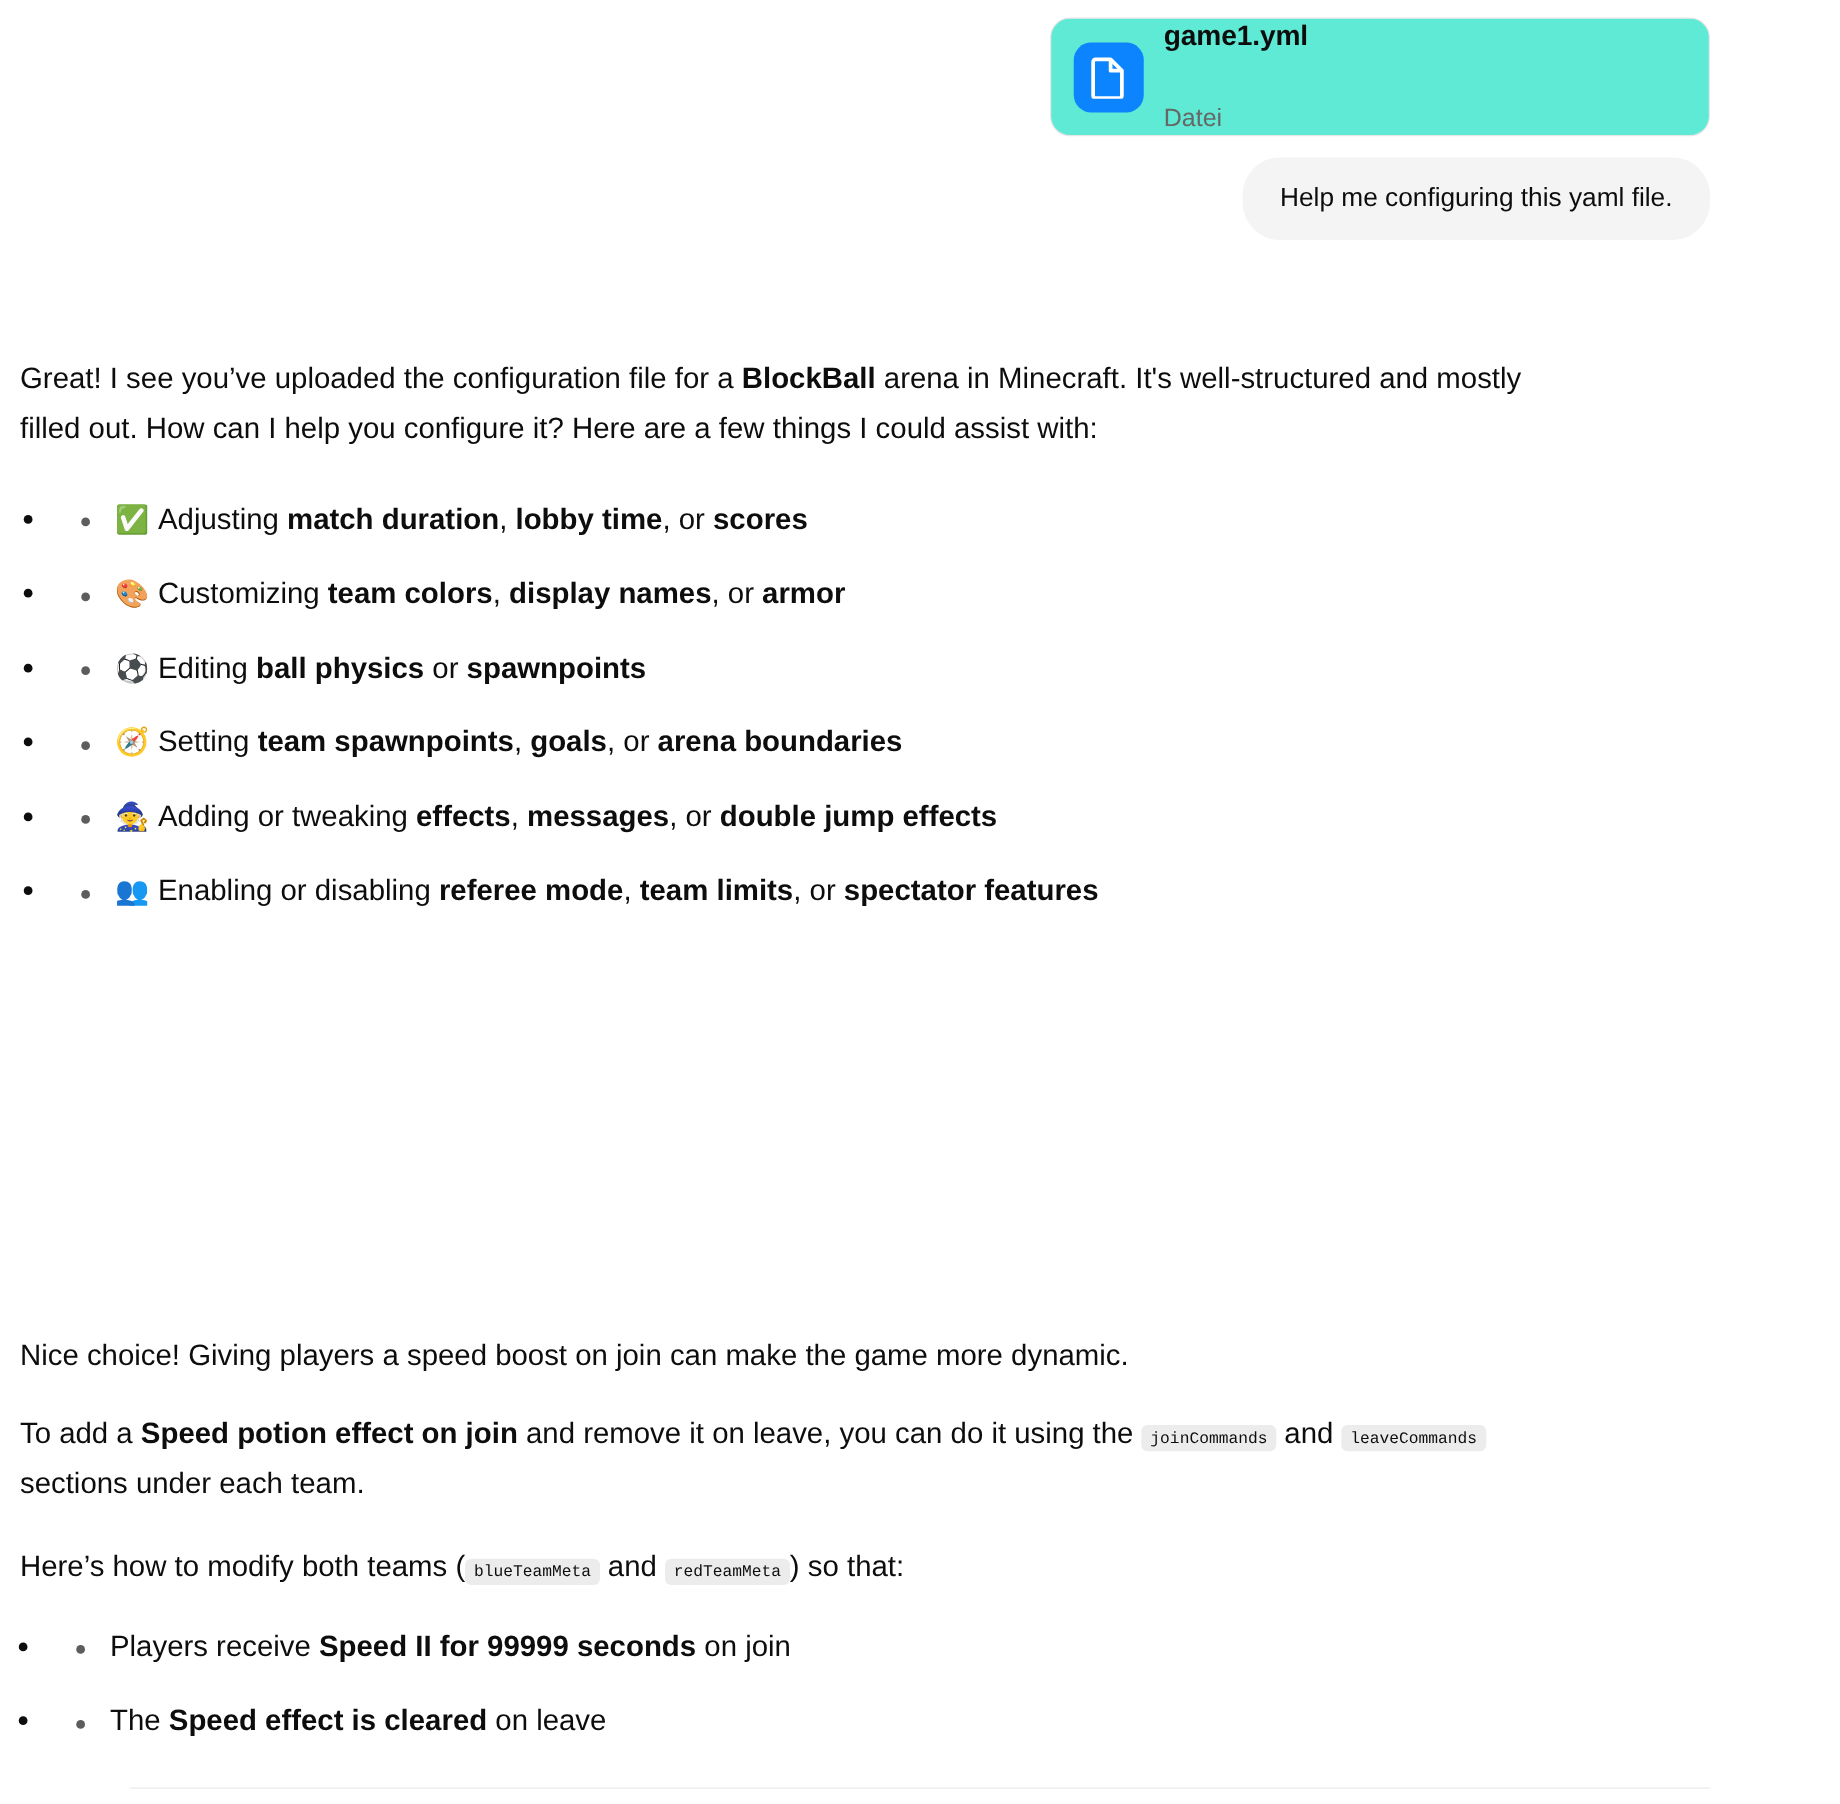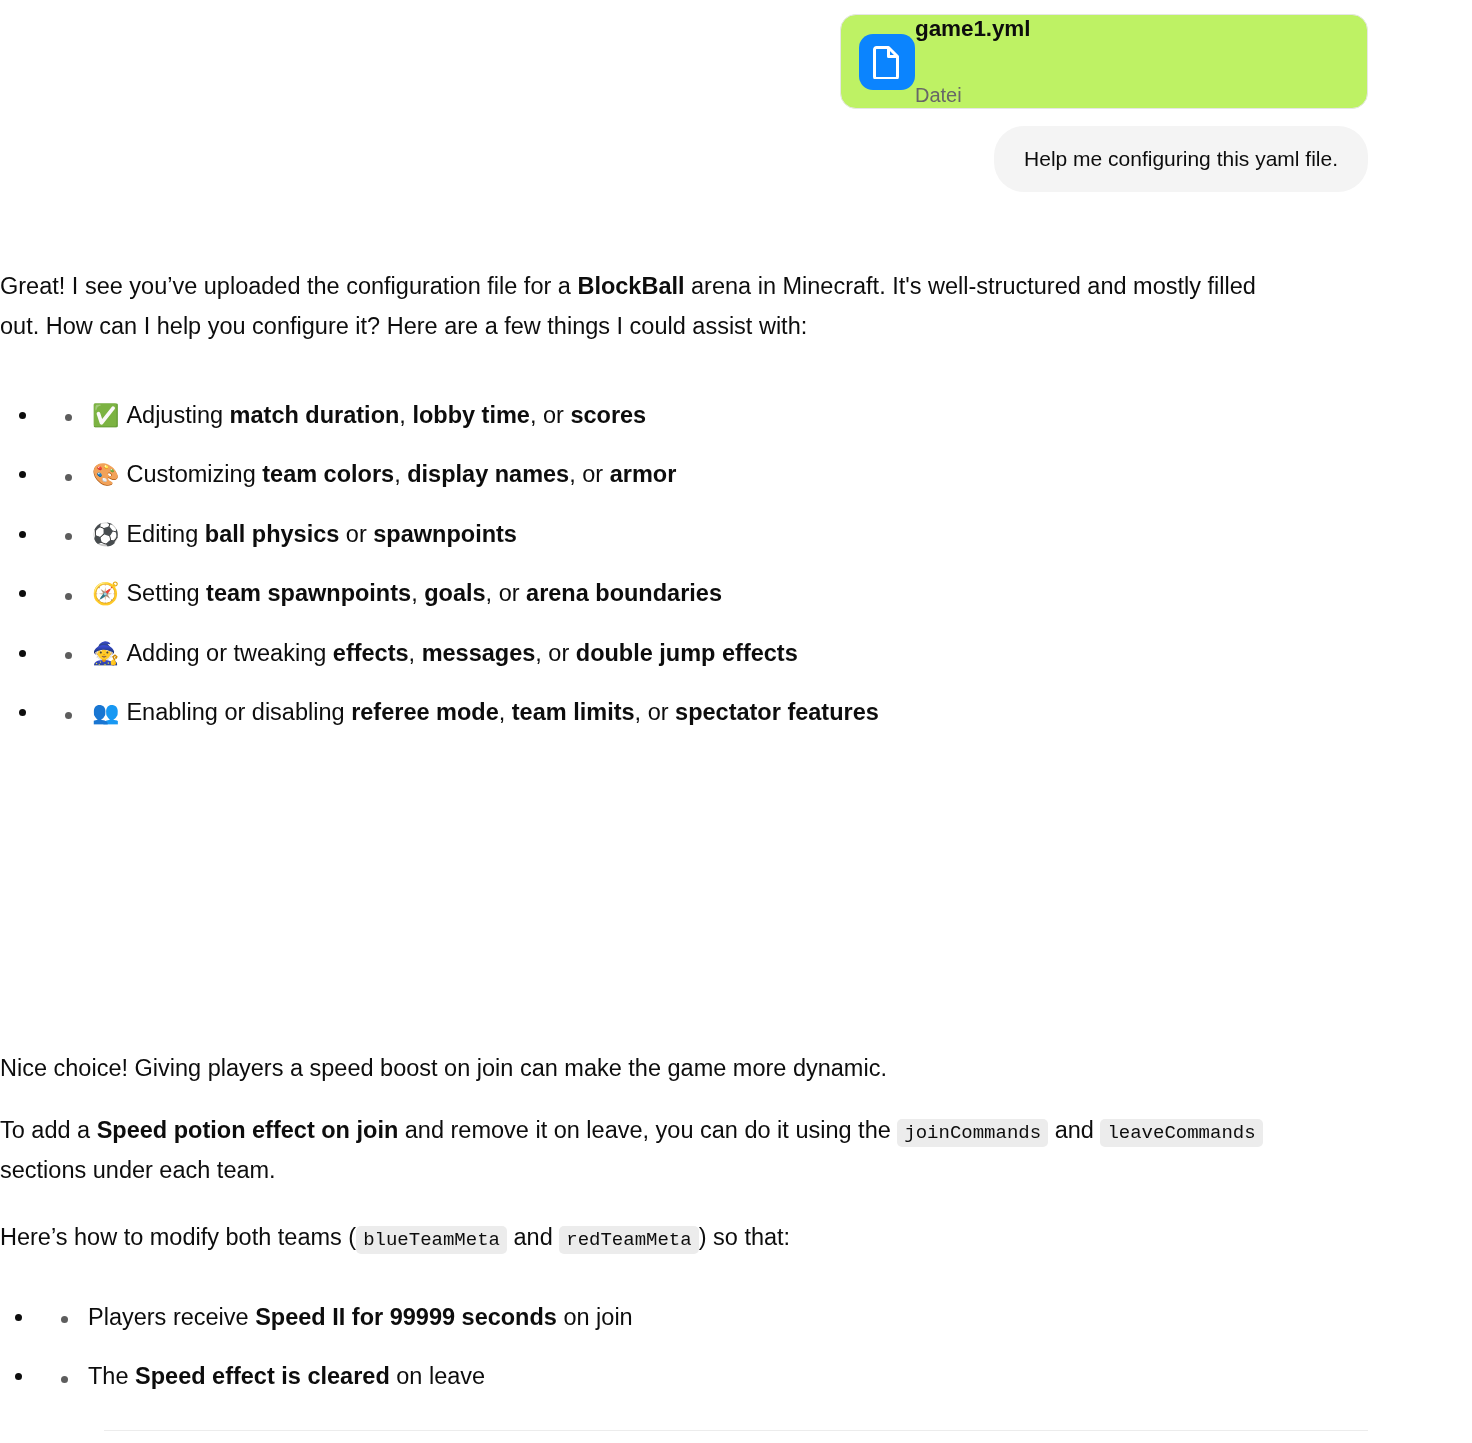--- a/index.html
+++ b/index.html
@@ -33,27 +33,28 @@
 
   
   .attach-row {
     display: flex;
     justify-content: flex-end;
     padding-top: 14px;
   }
   .file-card {
     display: flex;
     align-items: center;
+    gap: 16px;
     box-sizing: border-box;
     width: 528px;
     height: 95px;
     padding: 0 18px;
     border: 1px solid #e6e6e6;
     border-radius: 16px;
-    background: #bef264;
+    background: #5eead4;
   }
   .file-icon {
     flex: 0 0 auto;
     width: 56px;
     height: 56px;
     border-radius: 14px;
     background: #0b84fe;
     display: flex;
     align-items: center;
     justify-content: center;
@@ -89,21 +90,21 @@
     max-width: 890px;
     box-sizing: border-box;
   }
 
   
   .assistant {
     font-size: 23.5px;
     line-height: 1.72;
     color: #0d0d0d;
   }
-  .assistant p { margin: 0; }
+  .assistant p { margin: 16px; }
   .assistant li {
     position: relative;
     padding-left: 52px;
     margin: 0;
   }
   .assistant li::before {
     content: "";
     position: absolute;
     left: 25px;
     top: 0.83em;
@@ -114,21 +115,21 @@
   }
   .emoji {
     font-family: "DejaVu Sans", sans-serif;
     font-size: 22px;
     margin-right: 7px;
   }
   b, strong { font-weight: 700; }
 
   code {
     font-family: "Liberation Mono", "DejaVu Sans Mono", monospace;
-    font-size: 19px;
+    font-size: 13px;
     background: #ececec;
     border-radius: 5px;
     padding: 3px 7px;
     color: #0d0d0d;
     white-space: pre;
   }
 
   
   .blk { position: absolute; left: 0; }
   #msg1-intro  { top: 266px;  width: 1264px; }

